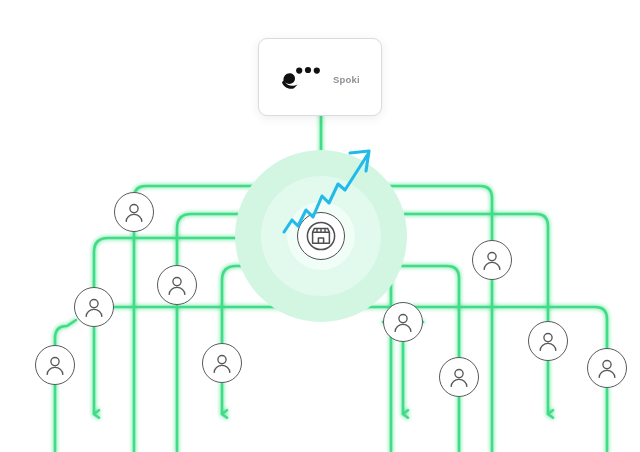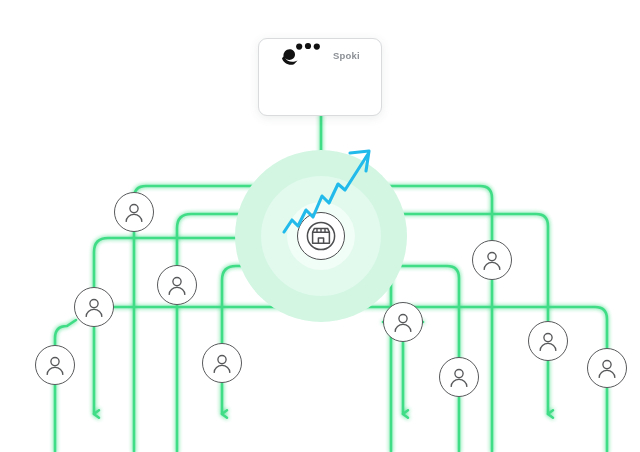--- a/index.html
+++ b/index.html
@@ -31,21 +31,21 @@
     position: absolute;
     left: 258px;
     top: 38px;
     width: 122px;
     height: 76px;
     background: #ffffff;
     border: 1.3px solid #d9dbdd;
     border-radius: 9px;
     box-shadow: 0 2px 10px rgba(60,80,70,0.10);
     display: flex;
-    align-items: flex-start;
+    align-items: center;
     justify-content: center;
     z-index: 40;
   }
   .brand-inner {
     display: flex;
     align-items: center;
     gap: 9px;
     transform: translateY(2px);
   }
   .brand-mark {

